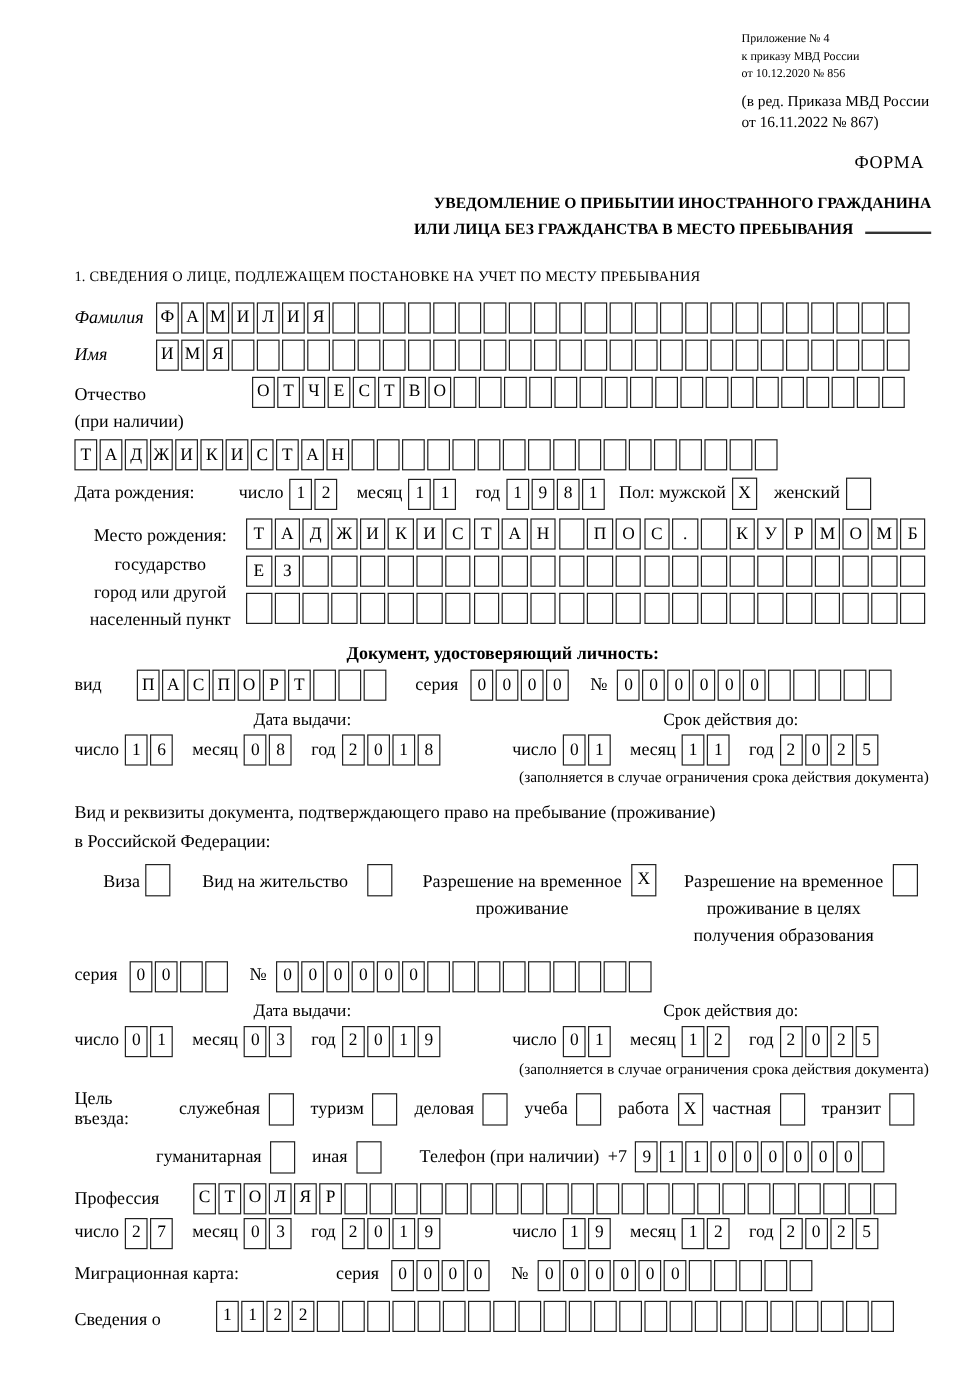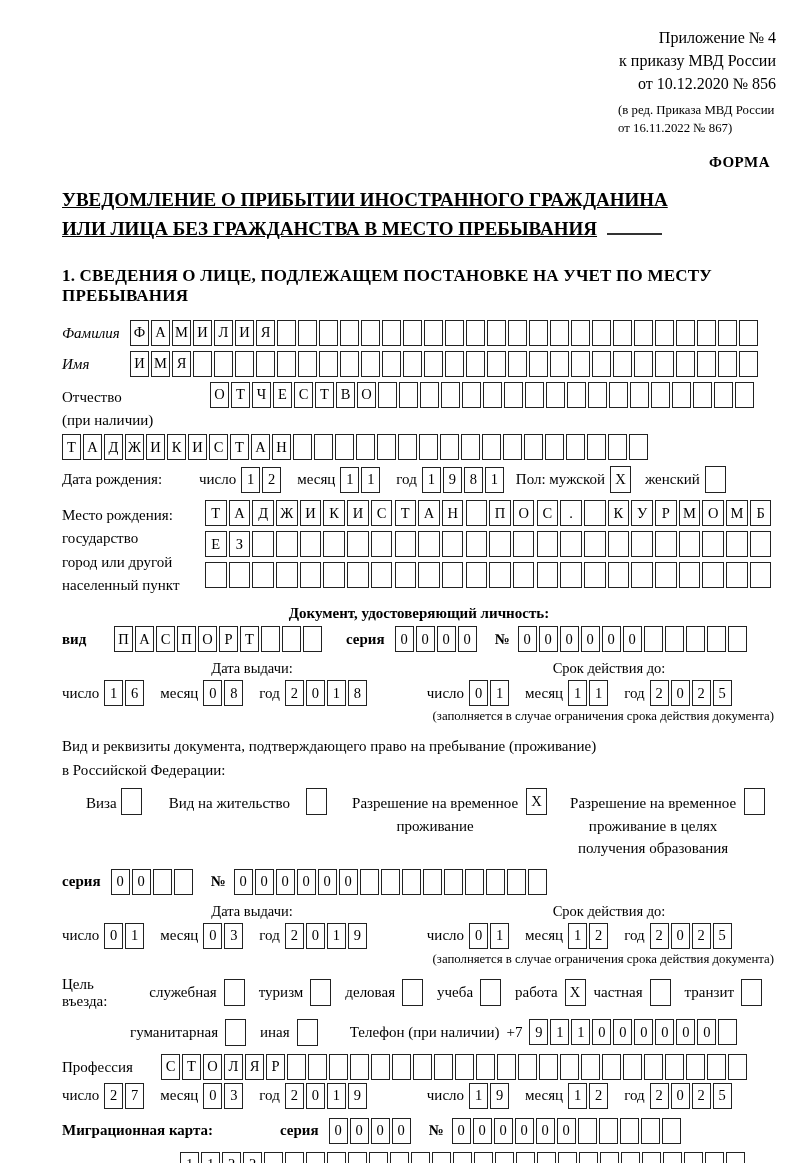--- a/index.html
+++ b/index.html
@@ -1,28 +1,28 @@
 <!DOCTYPE html>
 <html><head>
 <meta charset="utf-8">
 <style>
   html,body{margin:0;padding:0;background:#fff;}
   body{width:800px;height:1163px;overflow:hidden;color:#000;
        font-family:"Liberation Serif","DejaVu Serif",serif;font-size:15px;}
   .page{padding:26px 24px 0 62px;box-sizing:border-box;width:800px;}
 
   
-  .appendix{margin-left:556px;font-size:16px;line-height:1.45;text-align:right;}
+  .appendix{margin-left:556px;font-size:10px;line-height:1.45;}
   .amendment{margin-left:556px;font-size:12.8px;line-height:1.45;margin-top:5px;}
-  .forma{font-weight:bold;font-size:15px;text-align:right;margin:16px 6px 0 0;letter-spacing:.5px;}
-
-  
-  .title{font-weight:bold;font-size:19px;text-align:left;line-height:1.55;margin-top:14px;text-decoration:underline;}
+  .forma{font-weight:normal;font-size:15px;text-align:right;margin:16px 6px 0 0;letter-spacing:.5px;}
+
+  
+  .title{font-weight:bold;font-size:13px;text-align:right;line-height:1.55;margin-top:14px;}
   .title-underline{display:inline-block;width:55px;border-bottom:2px solid #333;margin-left:10px;vertical-align:baseline;height:14px;}
-  .sec-head{font-weight:bold;font-size:17px;margin-top:22px;letter-spacing:.2px;}
+  .sec-head{font-weight:normal;font-size:12px;margin-top:22px;letter-spacing:.2px;}
 
   
   .cells{display:flex;flex-wrap:nowrap;}
   .cell{width:19px;height:26px;border:1.7px solid #222;margin-right:2px;box-sizing:border-box;
         display:inline-flex;align-items:center;justify-content:center;font-size:14.5px;flex:0 0 auto;background:#fff;}
   .cell.w{width:21.5px;margin-right:2.2px;}
   .cell.cbox{width:21px;height:27px;}
 
   
   .row{display:flex;align-items:flex-start;margin-top:5px;}
@@ -56,21 +56,21 @@
 
   
   .purp{display:flex;align-items:center;margin-top:9px;flex-wrap:nowrap;}
   .purp .t{margin-right:7px;}
   .purp .cells{margin-right:12px;}
   .purp2{margin-left:68px;}
   .phone-lbl{margin:0 14px 0 18px;}
 
   
   .serial{display:flex;align-items:center;margin-top:9px;}
-  .serial .t{margin-right:10px;font-weight:bold;}
+  .serial .t{margin-right:10px;}
   .serial .num{margin:0 8px 0 16px;}
   .mig .t1{width:152px;}
   .mig .slbl{margin-left:56px;margin-right:10px;}
 
   
   .legal{display:flex;margin-top:8px;}
   .legal-lbl div{line-height:1.65;}
 </style>
 </head>
 <body>
@@ -257,21 +257,21 @@
     <span class="t" style="margin-left:10px;">Пол: мужской</span>
     <span class="cells">
         <span class="cell cbox">X</span>
       </span>
     <span class="t" style="margin-left:12px;">женский</span>
     <span class="cells">
         <span class="cell cbox"></span>
       </span>
   </div>
 
-  <div class="row" style="margin-top:7px;">
+  <div class="row" style="margin-top:7px;text-align:center;">
     <div class="lbl lb143 sublines">
       <div>Место рождения:</div>
       <div>государство</div>
       <div>город или другой</div>
       <div>населенный пункт</div>
     </div>
     <div class="stack">
       <div class="cells">
           <span class="cell w">Т</span>
           <span class="cell w">А</span>

